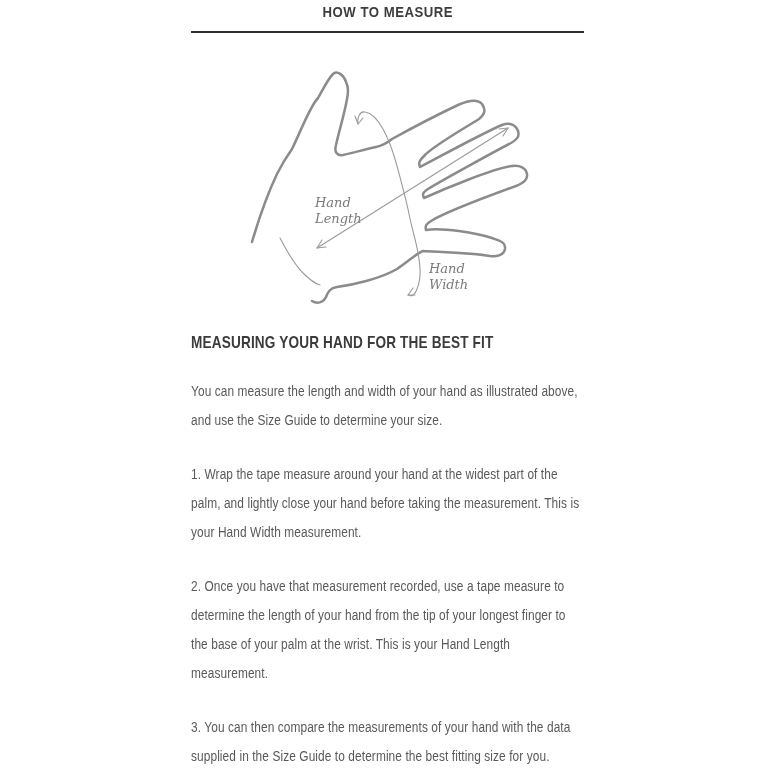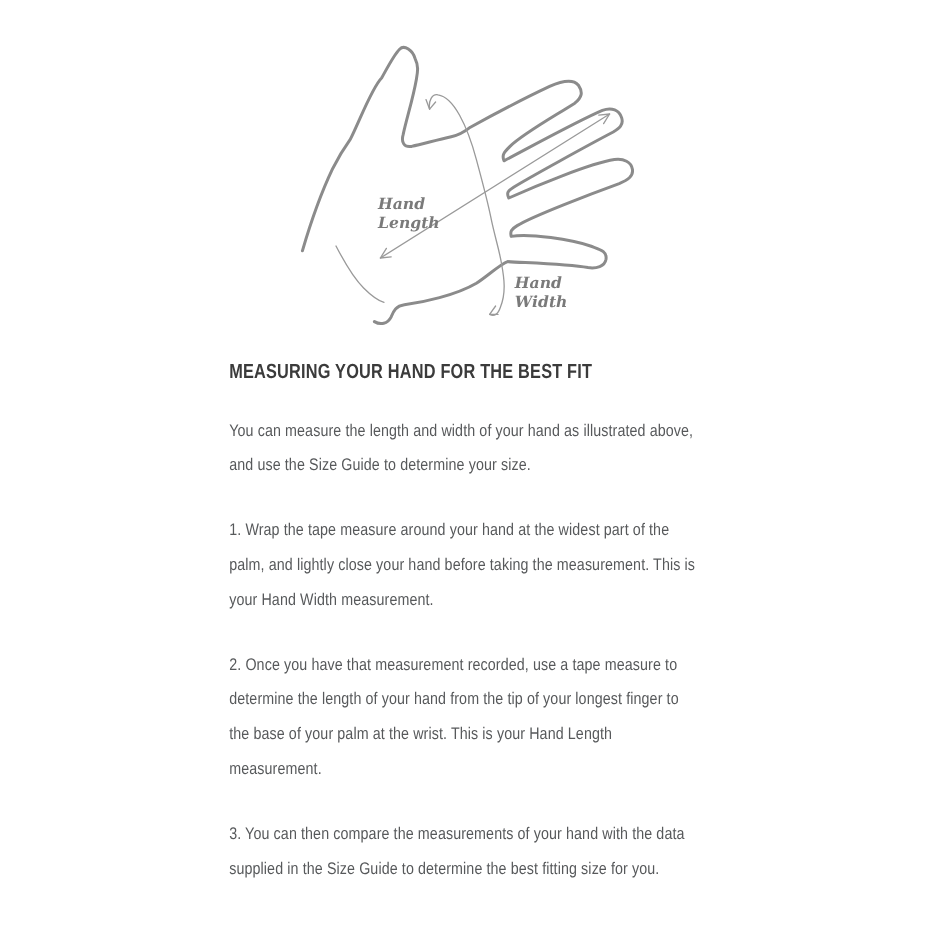--- a/index.html
+++ b/index.html
@@ -14,21 +14,21 @@
   .tabbar { display:flex; width:100%; }
   .tab { flex:1; text-align:center; padding:3px 0 10px 0; cursor:pointer; }
   .tab--active   { color:#3d3d3d; border-bottom:2px solid #2d2d2d; }
   .tab--inactive { color:#c4c4c4; border-bottom:2px solid #d2d2d2; }
   .tab-label {
     display:inline-block; font-size:15.5px; font-weight:700;
     letter-spacing:0.6px; transform:scaleX(0.85); white-space:nowrap;
   }
 
   
-  .figure { margin:28px 0 0 54px; width:310px; height:245px;font-weight:bold; }
+  .figure { margin:28px 0 0 54px; width:310px; height:245px; }
   .figure svg { display:block; }
   .hand-stroke { fill:none; stroke:#8b8b8b; stroke-width:2.5;
                  stroke-linecap:round; stroke-linejoin:round; }
   .thin-stroke { fill:none; stroke:#9a9a9a; stroke-width:1.1;
                  stroke-linecap:round; stroke-linejoin:round; }
   .diagram-label {
     font-family:"DejaVu Serif", serif; font-style:italic;
     font-size:13px; fill:#7a7a7a;
   }
 
@@ -44,20 +44,23 @@
   }
   .para--intro { margin-top:24px; }
   .para--step  { margin-top:25px; }
 </style>
 </head>
 <body>
 
 <div class="content">
 
   <div class="tabbar">
+    <div class="tab tab--active">
+      <span class="tab-label">HOW TO MEASURE</span>
+    </div>
   </div>
 
   <div class="figure">
     <svg width="310" height="245" viewBox="0 0 310 245">
 
       <path class="hand-stroke" d="M 7,181
            C 12,164 22,134 32,113
            C 37,103 42,95 47,88
            C 55,72 65,45 73,37
            C 77,30 83,18 88,13

